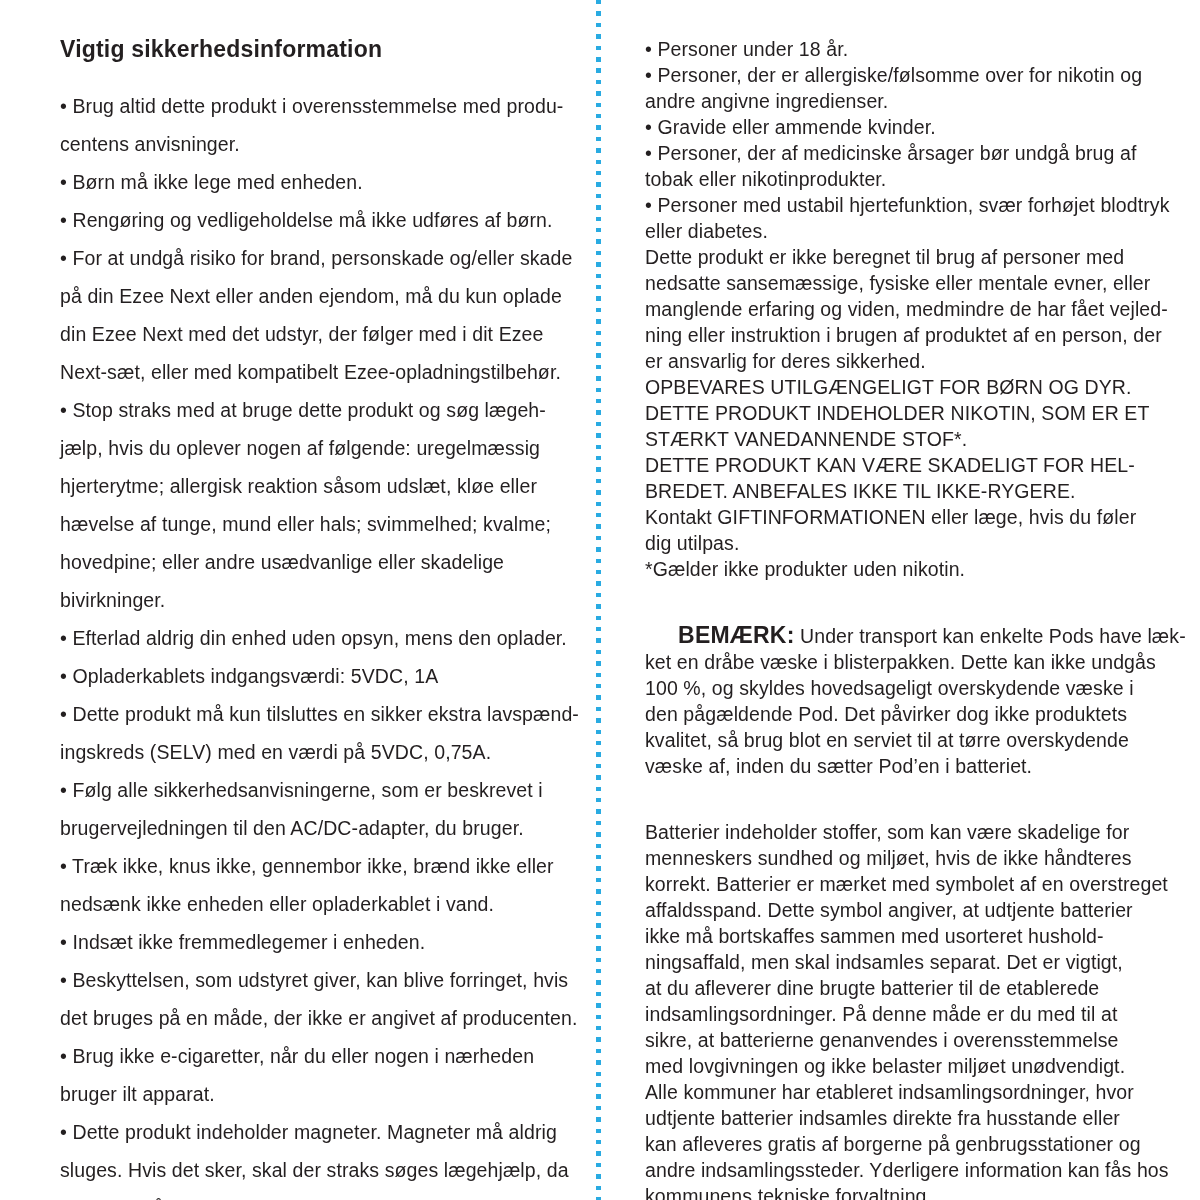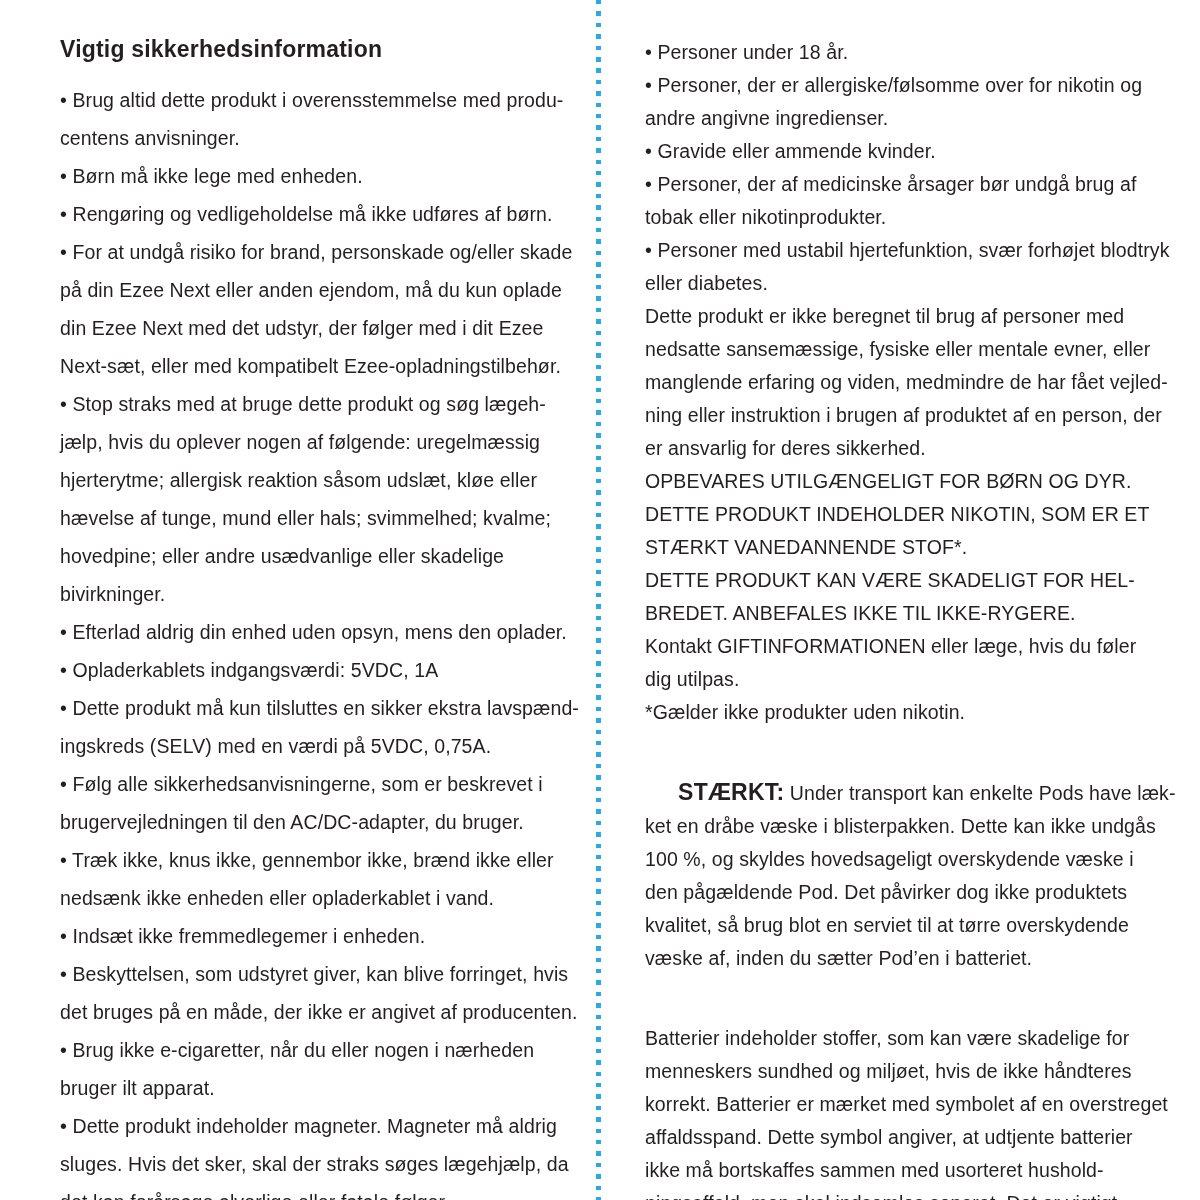--- a/index.html
+++ b/index.html
@@ -35,30 +35,30 @@
   .col {
     position: absolute;
     top: 36px;
   }
   .col-left  { left: 60px;  width: 525px; }
   .col-right { left: 645px; width: 545px; }
   h1.heading {
     font-size: 23px;
     font-weight: bold;
     letter-spacing: 0.2px;
-    margin-bottom: 18px;
+    margin-bottom: 24px;
     white-space: pre;
   }
   .bodytext {
     font-size: 19.5px;
     line-height: 38px;
     white-space: pre;
     letter-spacing: 0.1px;
   }
-  .col-right .bodytext { line-height: 33px; }
+  .col-right .bodytext { line-height: 26px; }
   .para-gap { margin-top: 14px; }
   .notice-label {
     font-weight: bold;
     font-size: 23px;
     letter-spacing: 0.2px;
   }
   .battery { line-height: 22.9px; }
 </style>
 </head>
 <body>
@@ -123,21 +123,21 @@
 er ansvarlig for deres sikkerhed.
 OPBEVARES UTILGÆNGELIGT FOR BØRN OG DYR.
 DETTE PRODUKT INDEHOLDER NIKOTIN, SOM ER ET
 STÆRKT VANEDANNENDE STOF*.
 DETTE PRODUKT KAN VÆRE SKADELIGT FOR HEL-
 BREDET. ANBEFALES IKKE TIL IKKE-RYGERE.
 Kontakt GIFTINFORMATIONEN eller læge, hvis du føler
 dig utilpas.
 *Gælder ikke produkter uden nikotin.</div>
     <p class="bodytext para-gap">
-      <strong class="notice-label">STÆRKT:</strong><span> Under transport kan enkelte Pods have læk-
+      <strong class="notice-label">BEMÆRK:</strong><span> Under transport kan enkelte Pods have læk-
 ket en dråbe væske i blisterpakken. Dette kan ikke undgås
 100 %, og skyldes hovedsageligt overskydende væske i
 den pågældende Pod. Det påvirker dog ikke produktets
 kvalitet, så brug blot en serviet til at tørre overskydende
 væske af, inden du sætter Pod’en i batteriet.</span>
     </p>
     <p class="bodytext battery para-gap">Batterier indeholder stoffer, som kan være skadelige for
 menneskers sundhed og miljøet, hvis de ikke håndteres
 korrekt. Batterier er mærket med symbolet af en overstreget
 affaldsspand. Dette symbol angiver, at udtjente batterier

